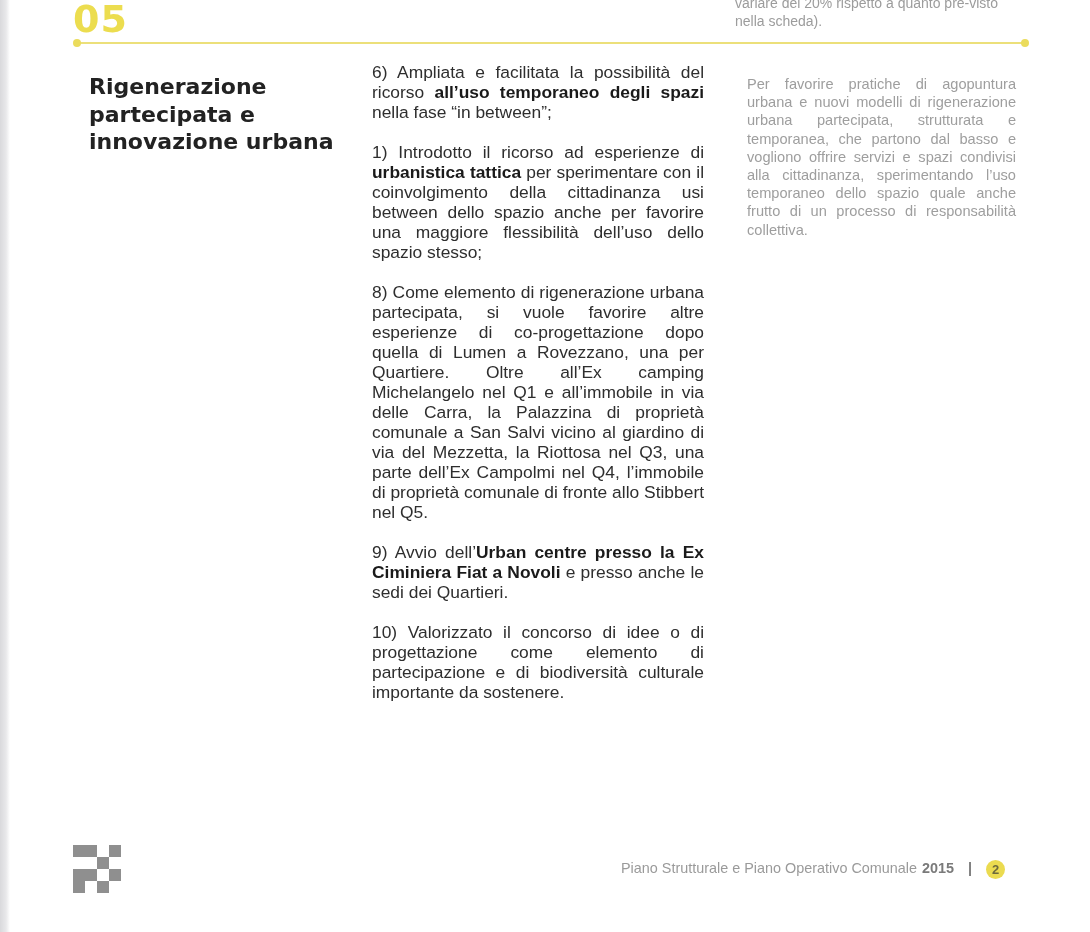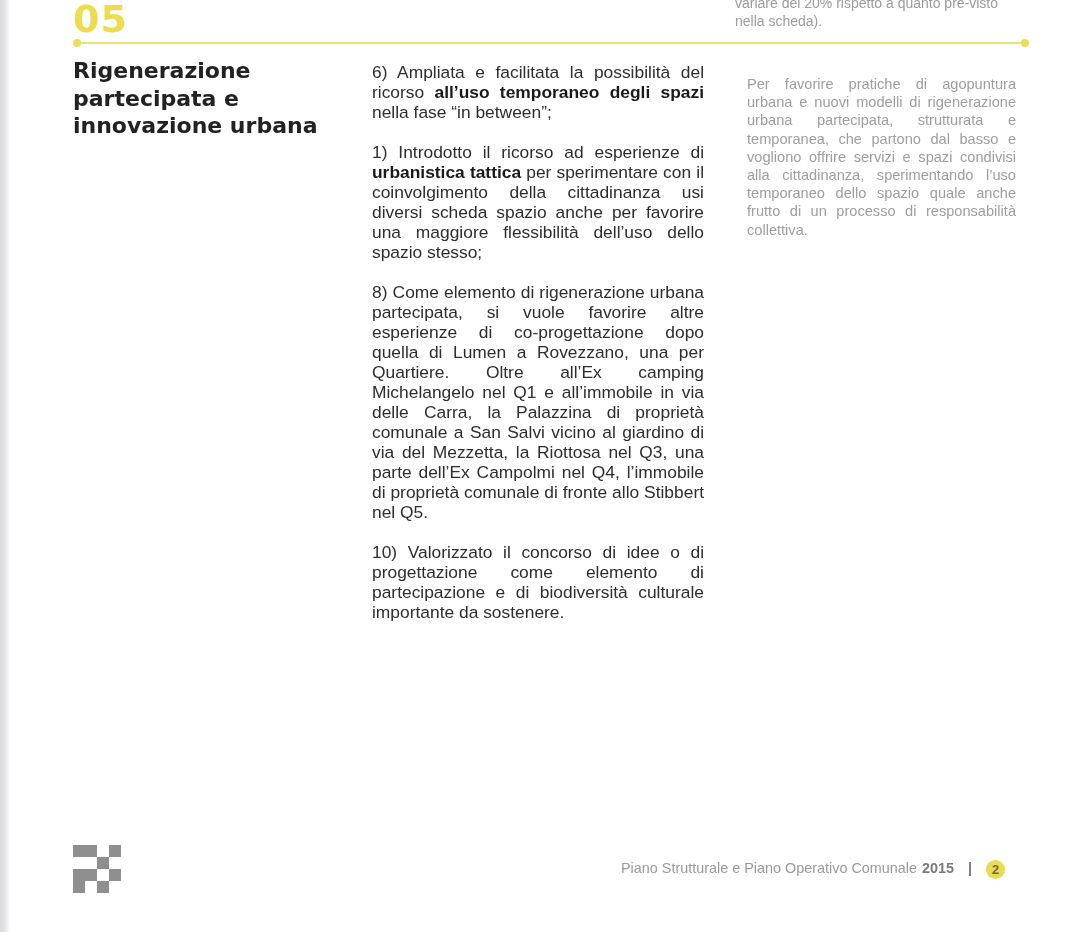--- a/index.html
+++ b/index.html
@@ -73,26 +73,27 @@
 <div class="left-edge"></div>
 
 <div class="section-number">05</div>
 
 <div class="top-note">variare del 20% rispetto a quanto pre-visto nella scheda).</div>
 
 <div class="rule"></div>
 <div class="rule-dot left"></div>
 <div class="rule-dot right"></div>
 
-<h1 class="section-title" style="margin:0;">Rigenerazione partecipata e innovazione urbana</h1>
+<h1 class="section-title" style="margin:16px;">Rigenerazione partecipata e innovazione urbana</h1>
 
 <div class="main-col" id="main-col">
     <p><span>6) Ampliata e facilitata la possibilità del ricorso </span><b>all’uso temporaneo degli spazi</b><span> nella fase “in between”;</span></p>
-    <p><span>1) Introdotto il ricorso ad esperienze di </span><b>urbanistica tattica</b><span> per sperimentare con il coinvolgimento della cittadinanza usi diversi scheda spazio anche per favorire una maggiore flessibilità dell’uso dello spazio stesso;</span></p>
+    <p><span>1) Introdotto il ricorso ad esperienze di </span><b>urbanistica tattica</b><span> per sperimentare con il coinvolgimento della cittadinanza usi between dello spazio anche per favorire una maggiore flessibilità dell’uso dello spazio stesso;</span></p>
     <p><span>8) Come elemento di rigenerazione urbana partecipata, si vuole favorire altre esperienze di co-progettazione dopo quella di Lumen a Rovezzano, una per Quartiere. Oltre all’Ex camping Michelangelo nel Q1 e all’immobile in via delle Carra, la Palazzina di proprietà comunale a San Salvi vicino al giardino di via del Mezzetta, la Riottosa nel Q3, una parte dell’Ex Campolmi nel Q4, l’immobile di proprietà comunale di fronte allo Stibbert nel Q5.</span></p>
+    <p><span>9) Avvio dell’</span><b>Urban centre presso la Ex Ciminiera Fiat a Novoli</b><span> e presso anche le sedi dei Quartieri.</span></p>
     <p><span>10) Valorizzato il concorso di idee o di progettazione come elemento di partecipazione e di biodiversità culturale importante da sostenere.</span></p>
   </div>
 
 <div class="side-col">
   <p>Per favorire pratiche di agopuntura urbana e nuovi modelli di rigenerazione urbana partecipata, strutturata e temporanea, che partono dal basso e vogliono offrire servizi e spazi condivisi alla cittadinanza, sperimentando l’uso temporaneo dello spazio quale anche frutto di un processo di responsabilità collettiva.</p>
 </div>
 
 <div class="logo" id="logo">
     <span class="on"></span>
     <span class="on"></span>

